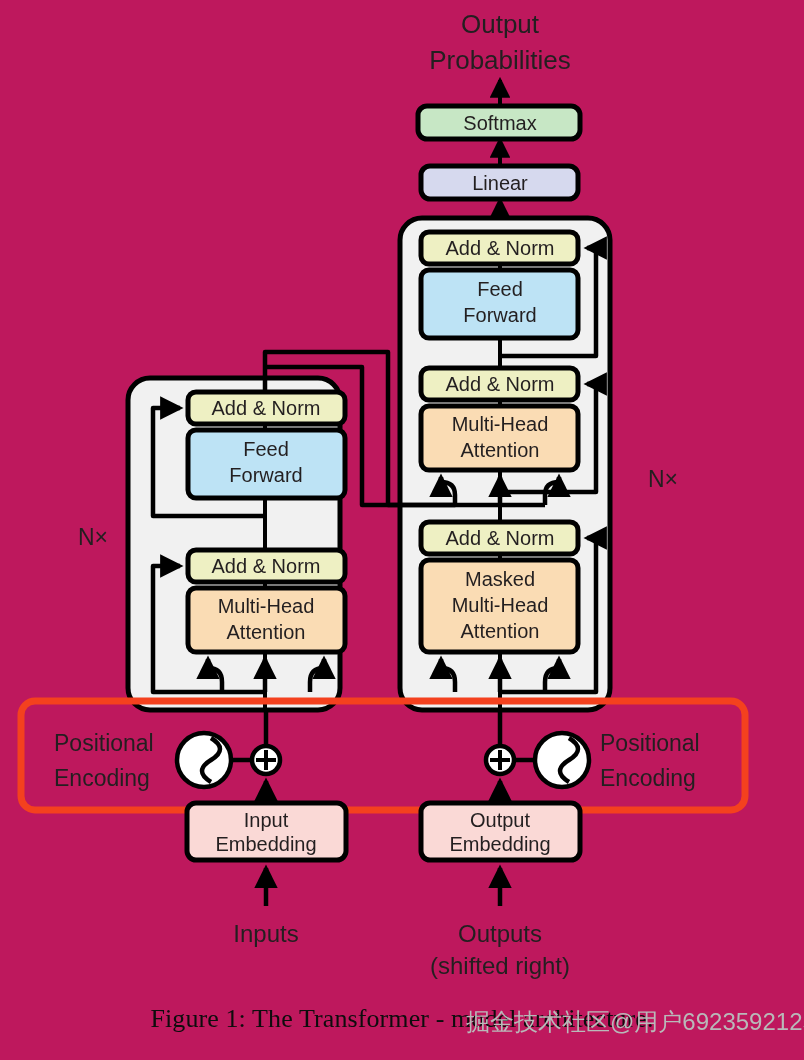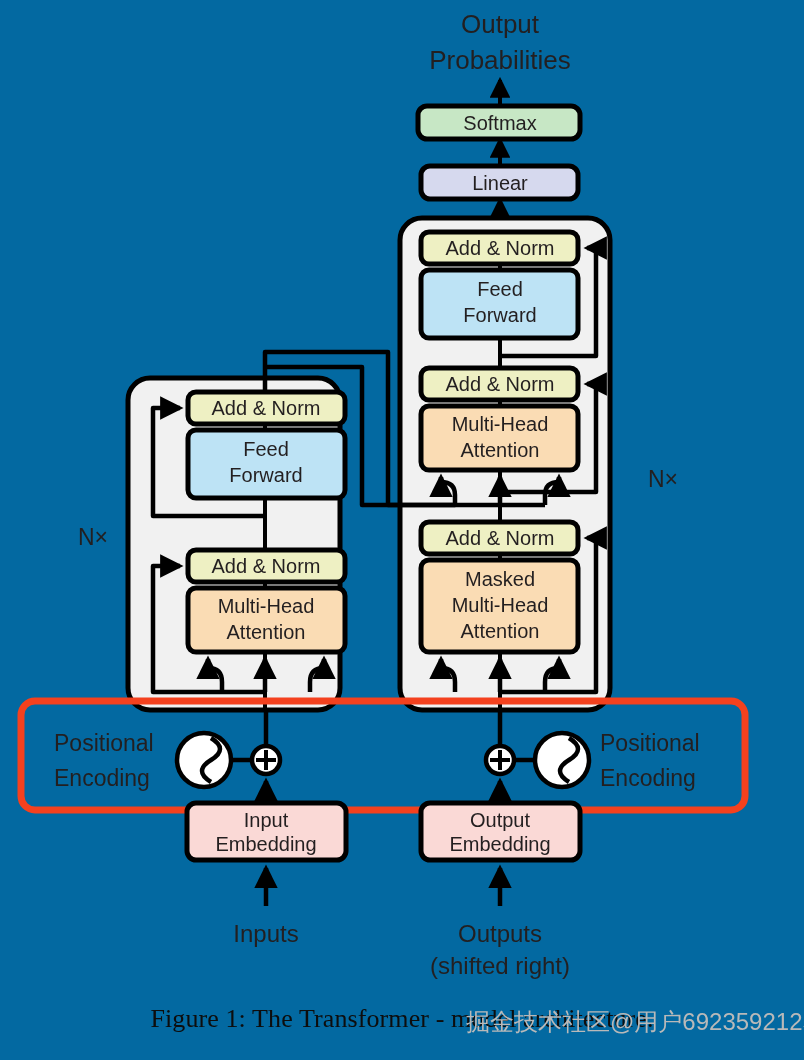--- a/index.html
+++ b/index.html
@@ -4,21 +4,21 @@
 <style>
   html, body {
     margin: 0;
     padding: 0;
     background: #ffffff;
   }
   #page {
     position: relative;
     width: 804px;
     height: 1060px;
-    background: #0369a1;
+    background: #be185d;
     font-family: "Liberation Sans", sans-serif;
     overflow: hidden;
   }
   svg { display: block; }
 
   .lbl {
     font-family: "Liberation Sans", sans-serif;
     fill: #231f20;
   }
   .box-label { font-size: 20px; }

